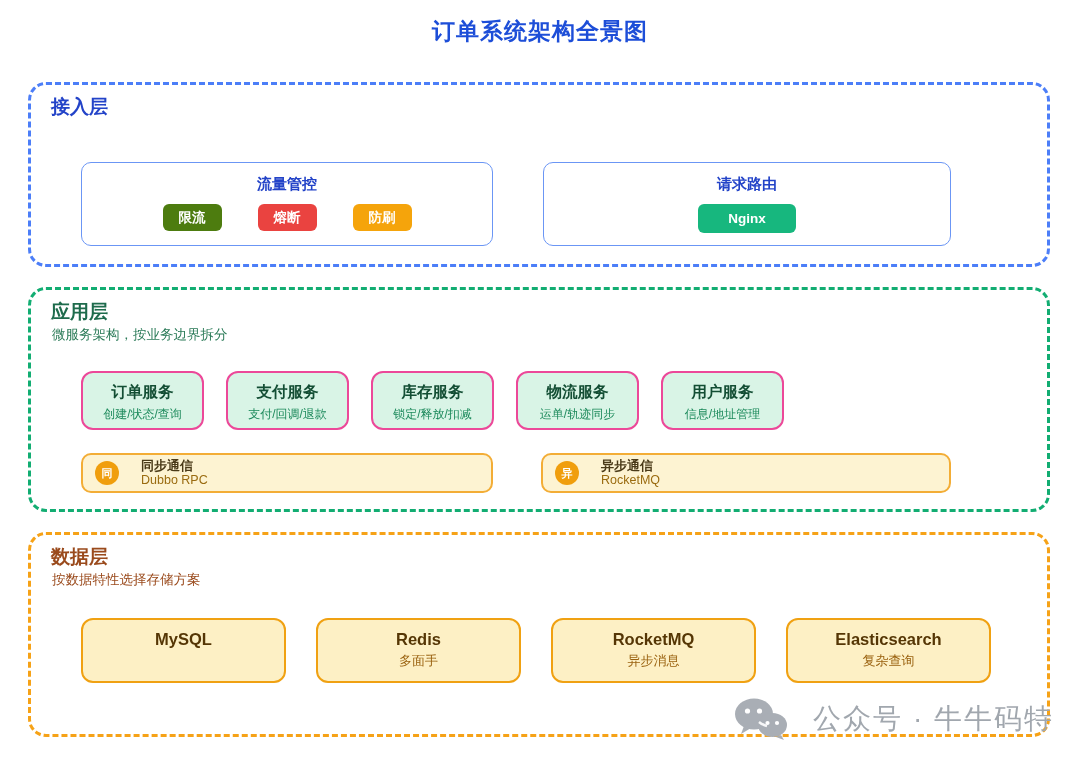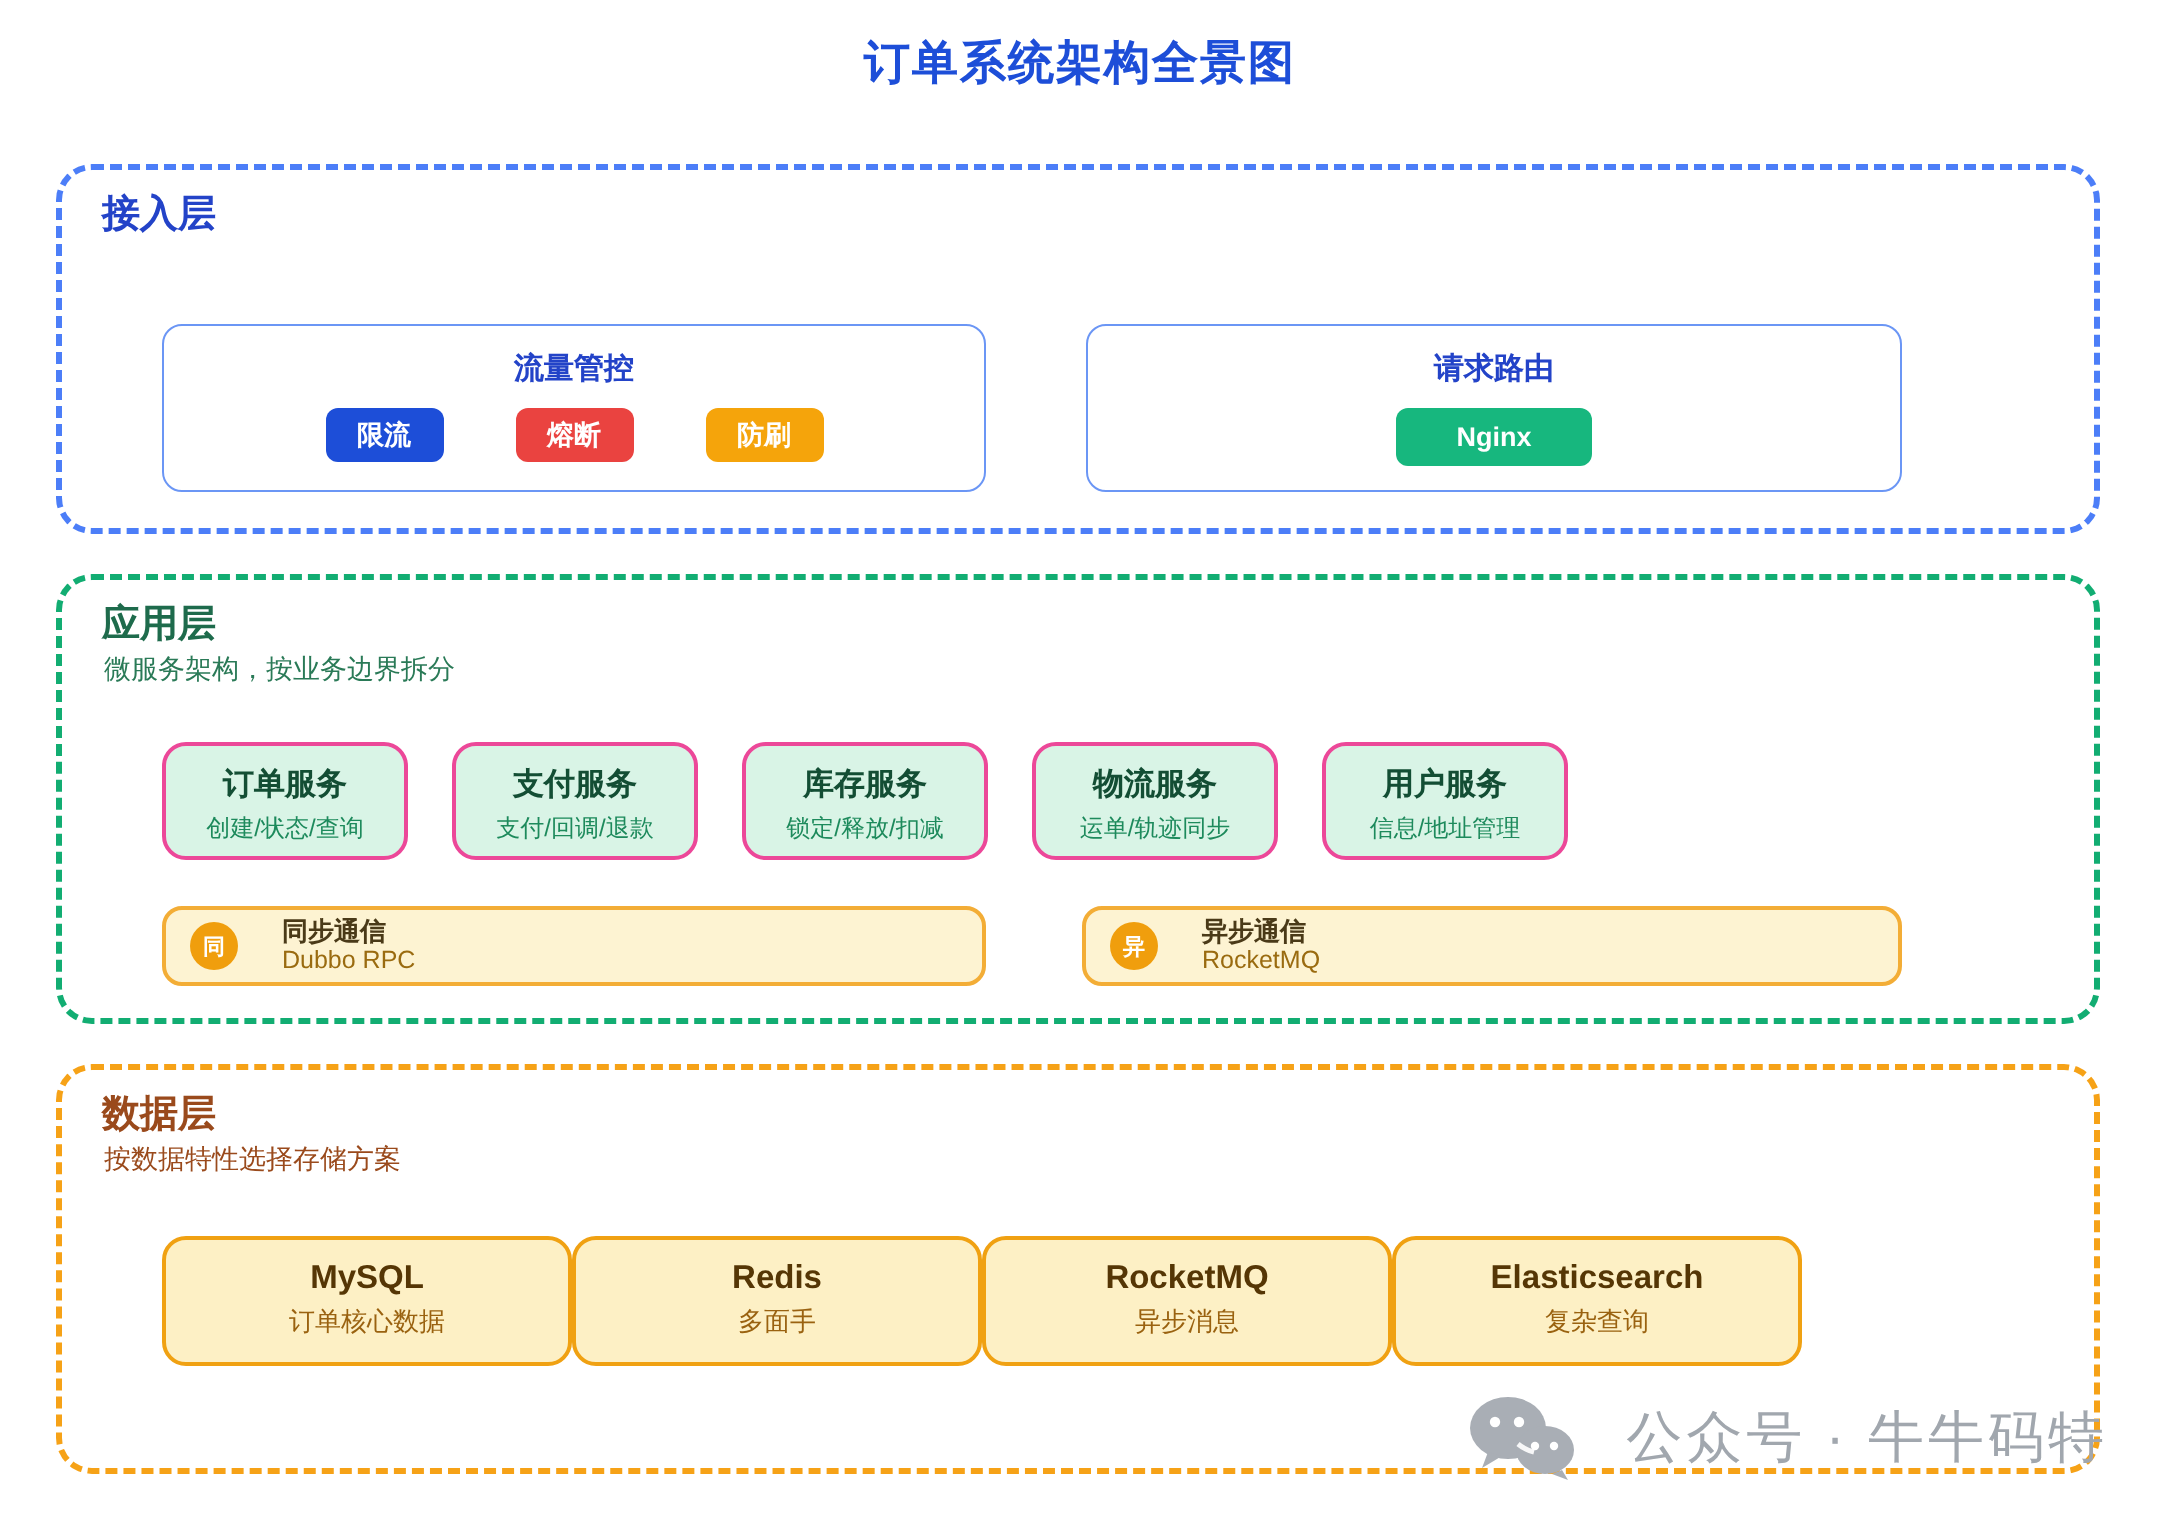--- a/index.html
+++ b/index.html
@@ -62,21 +62,21 @@
   .comm-badge {
     width: 24px; height: 24px; border-radius: 50%; background: #f09e0d;
     color: #ffffff; font-size: 11px; font-weight: 700;
     display: flex; align-items: center; justify-content: center; flex: 0 0 auto;
   }
   .comm-text { margin-left: 22px; text-align: left; }
   .comm-title { font-size: 13px; font-weight: 700; color: #4a3a18; line-height: 15px; }
   .comm-desc  { font-size: 12.5px; color: #9a6b10; line-height: 15px; }
 
   
-  .store-row { position: absolute; left: 50px; top: 83px; display: flex; }
+  .store-row { position: absolute; left: 50px; top: 83px; display: flex; gap: 30px; }
   .store-card {
     width: 205px; height: 65px; background: #fdf0c5;
     border: 2px solid #f0a112; border-radius: 12px; text-align: center;
   }
   .store-title { margin-top: 10px; font-size: 16.5px; font-weight: 700; color: #553605; }
   .store-desc  { margin-top: 3px; font-size: 13px; color: #9a6210; }
 
   
   .watermark {
     position: absolute; top: 697px; right: 26px;
@@ -88,21 +88,21 @@
 <body>
 
 <div class="page-title">订单系统架构全景图</div>
 
 <div class="layer layer-access">
   <div class="layer-label">接入层</div>
 
   <div class="access-group access-group-1">
     <div class="access-group-title">流量管控</div>
     <div class="tag-row">
-      <span class="tag" style="background-color: #1d4ed8;">限流</span>
+      <span class="tag" style="background-color: #4d7c0f;">限流</span>
       <span class="tag" style="background-color: rgb(234, 67, 64);">熔断</span>
       <span class="tag" style="background-color: rgb(245, 164, 11);">防刷</span>
     </div>
   </div>
 
   <div class="access-group access-group-2">
     <div class="access-group-title">请求路由</div>
     <div class="tag-row">
       <span class="tag tag-wide" style="background-color: rgb(23, 183, 126);">Nginx</span>
     </div>
@@ -152,21 +152,20 @@
   </div>
 </div>
 
 <div class="layer layer-data">
   <div class="layer-label">数据层</div>
   <div class="layer-subtitle">按数据特性选择存储方案</div>
 
   <div class="store-row">
     <div class="store-card">
       <div class="store-title">MySQL</div>
-      <div class="store-desc">订单核心数据</div>
     </div>
     <div class="store-card">
       <div class="store-title">Redis</div>
       <div class="store-desc">多面手</div>
     </div>
     <div class="store-card">
       <div class="store-title">RocketMQ</div>
       <div class="store-desc">异步消息</div>
     </div>
     <div class="store-card">

